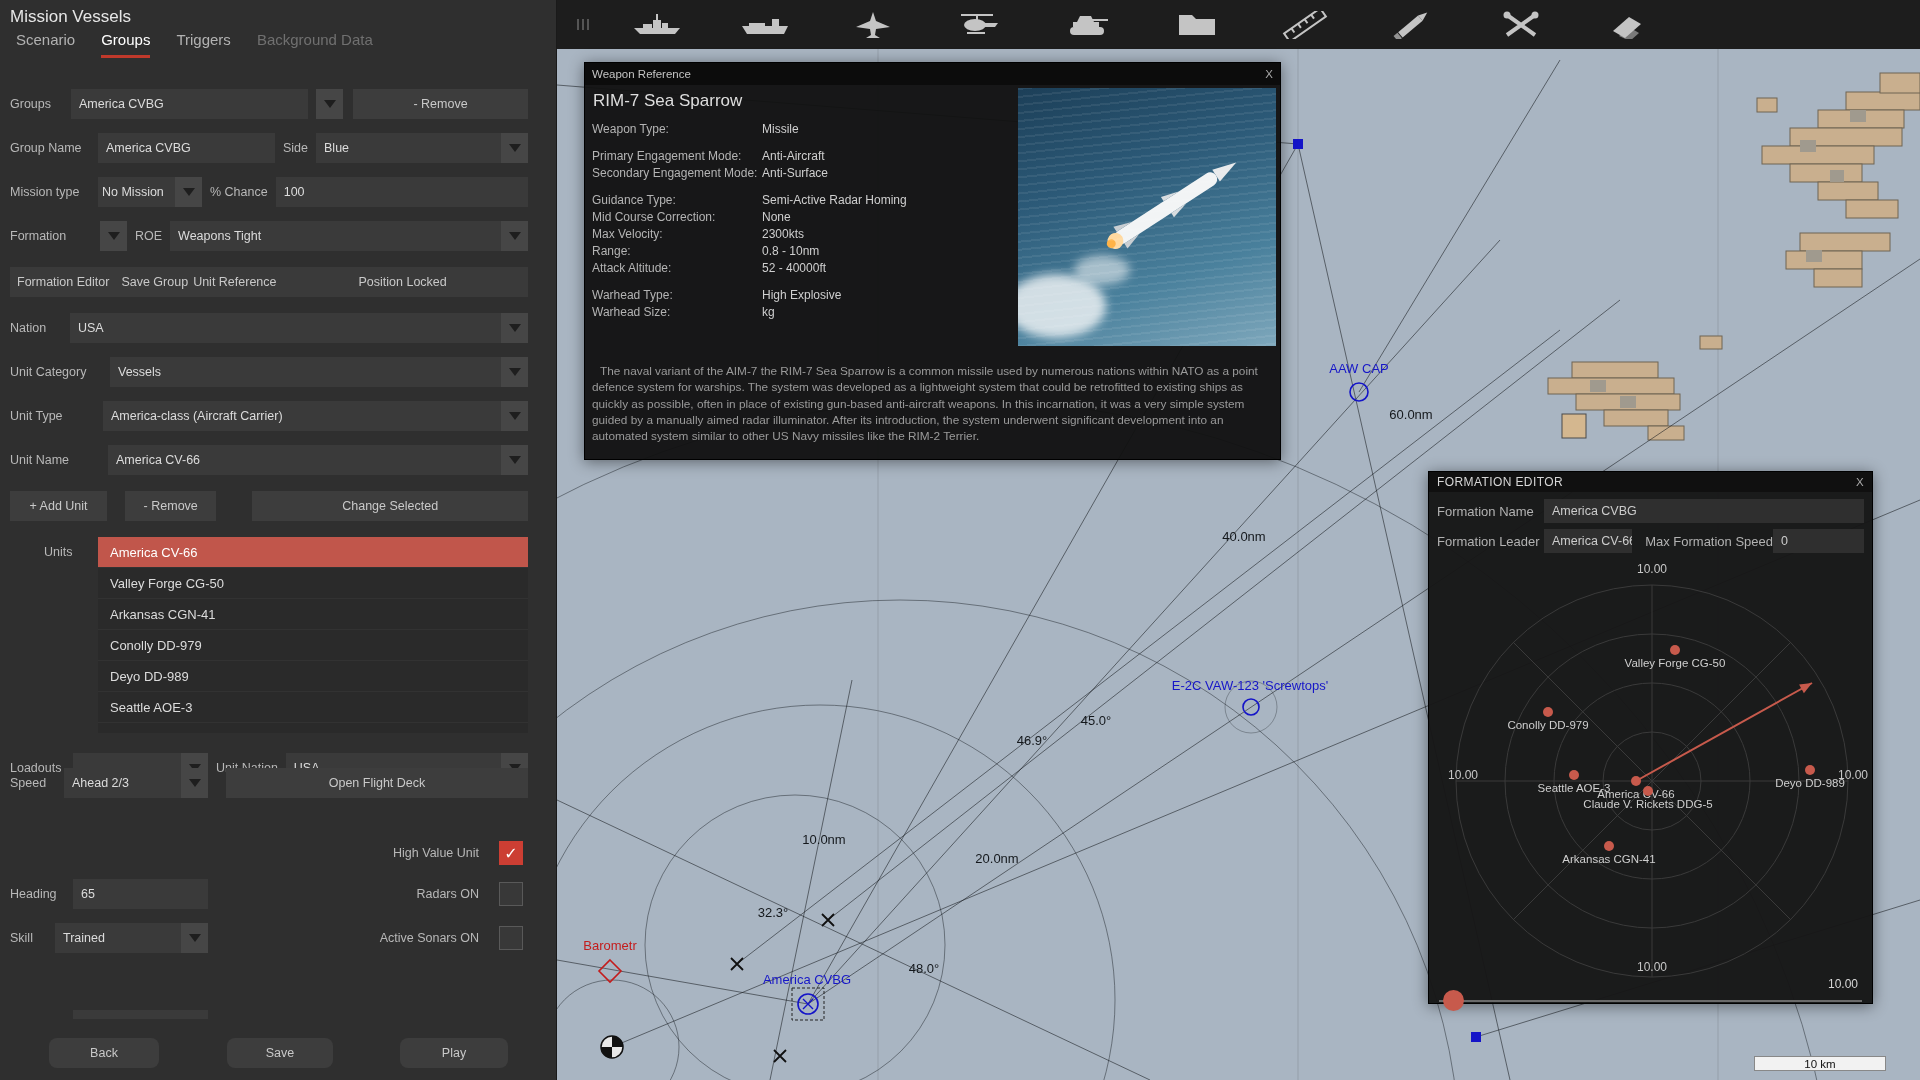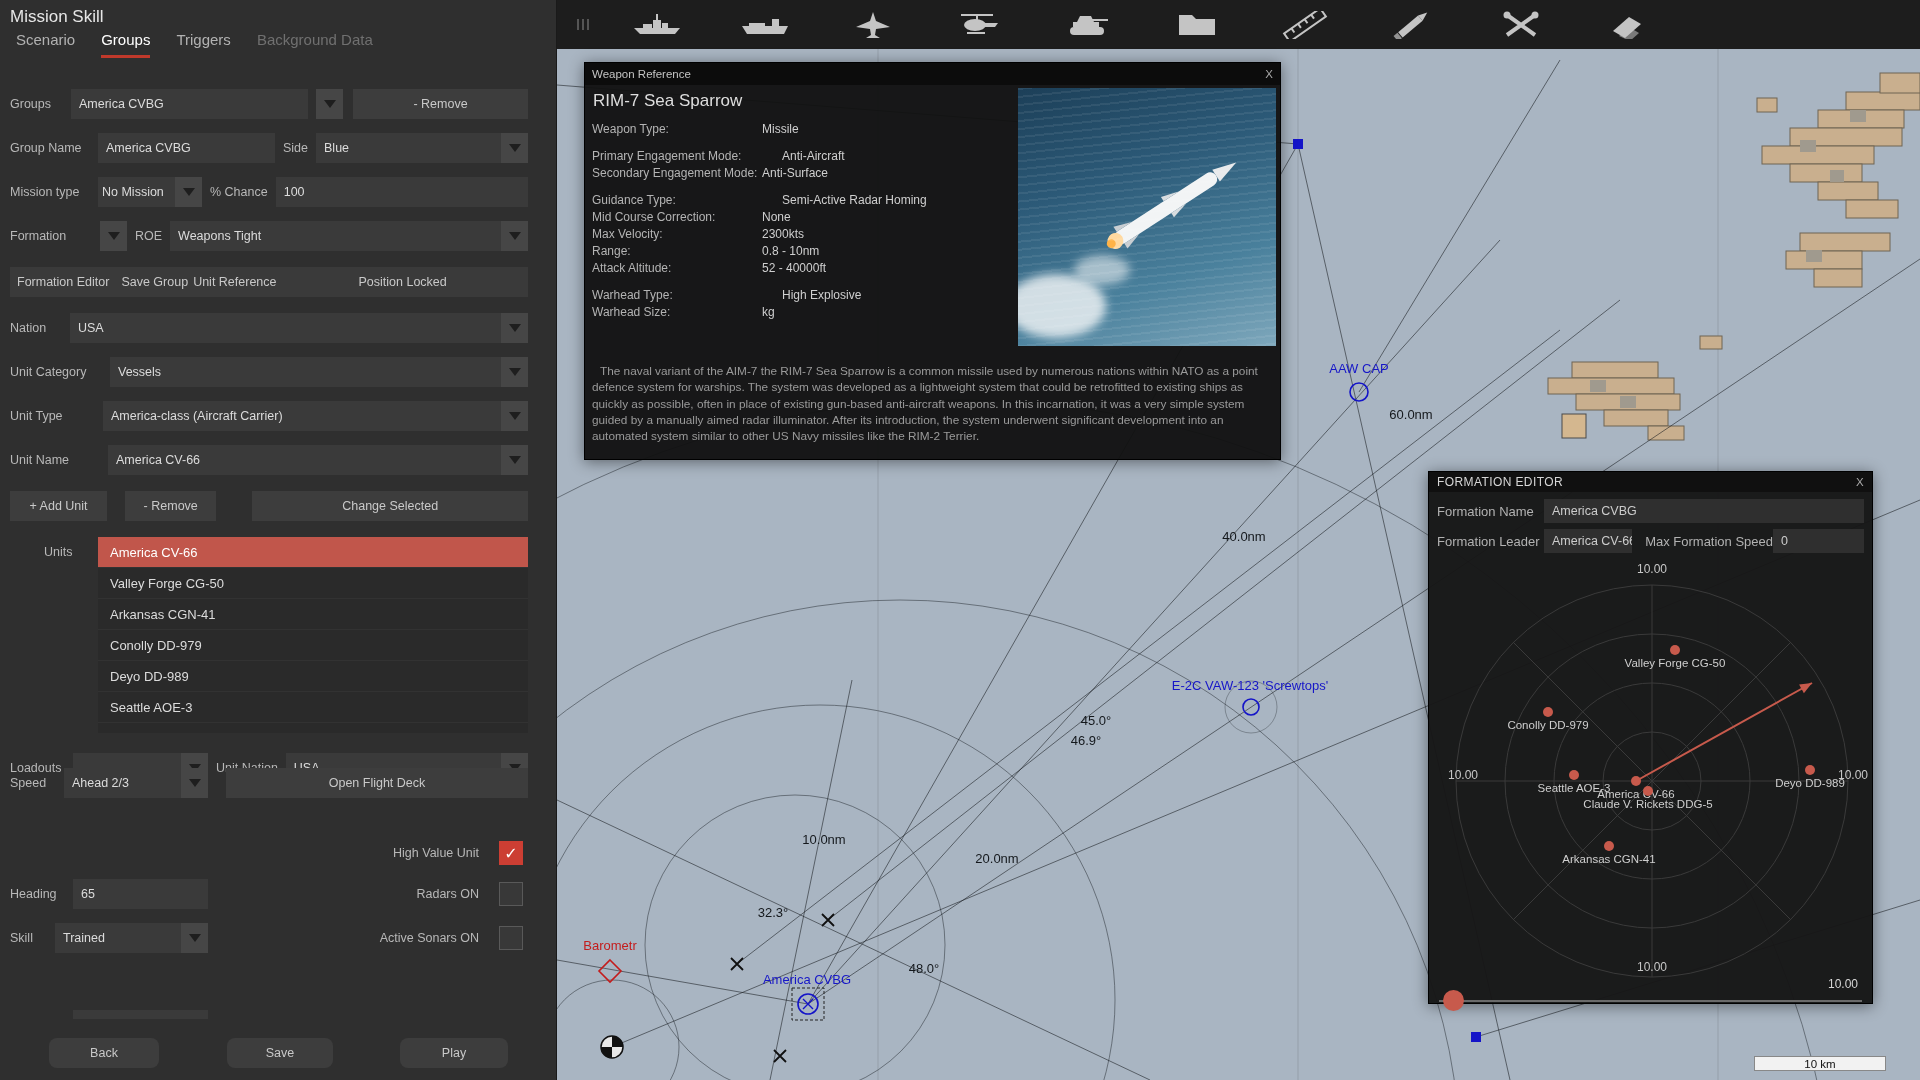--- a/index.html
+++ b/index.html
@@ -62,21 +62,21 @@
 
   
   #weapon-popup{position:absolute;left:584px;top:62px;width:697px;height:398px;
     background:rgba(17,17,17,0.96);border:1px solid #000;z-index:20;box-shadow:0 2px 14px rgba(0,0,0,0.45);}
   .titlebar{height:22px;background:#0c0c0c;display:flex;align-items:center;justify-content:space-between;
     padding:0 7px;font-size:11.5px;color:#c4c4c4;}
   .titlebar .close{color:#a8a8a8;cursor:pointer;font-size:11.5px;}
   #wp-name{position:absolute;left:8px;top:28px;font-size:17px;color:#dedede;}
   #wp-specs{position:absolute;left:7px;top:57px;width:420px;}
   .spec-row{display:flex;height:17px;align-items:center;font-size:12px;}
-  .spec-row.gap{margin-top:10px;gap:20px;}
+  .spec-row.gap{margin-top:10px;}
   .spec-label{width:170px;color:#b4b4b4;flex:0 0 auto;}
   .spec-value{color:#cfcfcf;}
   #wp-image{position:absolute;right:4px;top:25px;width:258px;height:258px;overflow:hidden;
     background:linear-gradient(160deg,#1c3f58 0%,#2c5a78 35%,#49809c 70%,#7fa8bc 100%);}
   #wp-image .waves{position:absolute;inset:0;
     background:repeating-linear-gradient(174deg,rgba(255,255,255,0.07) 0 2px,transparent 2px 8px);}
   #wp-desc{position:absolute;left:7px;right:8px;top:300px;font-size:11.8px;color:#9a9a9a;
     line-height:1.38;text-indent:8px;}
 
   
@@ -189,21 +189,21 @@
           <path d="M612 1047 L612 1058 A11 11 0 0 1 601 1047 Z" fill="#111"></path>
         </g>
       </g>
     </svg>
     <div id="map-annotations">
         <div class="map-label blue" style="left: 1359px; top: 361px;">AAW CAP</div>
         <div class="map-label black" style="left: 1411px; top: 407px;">60.0nm</div>
         <div class="map-label black" style="left: 1244px; top: 529px;">40.0nm</div>
         <div class="map-label blue" style="left: 1250px; top: 678px;">E-2C VAW-123 'Screwtops'</div>
         <div class="map-label black" style="left: 1096px; top: 713px;">45.0°</div>
-        <div class="map-label black" style="left: 1086px; top: 733px;">46.9°</div>
+        <div class="map-label black" style="left: 1032px; top: 733px;">46.9°</div>
         <div class="map-label black" style="left: 997px; top: 851px;">20.0nm</div>
         <div class="map-label black" style="left: 824px; top: 832px;">10.0nm</div>
         <div class="map-label black" style="left: 773px; top: 905px;">32.3°</div>
         <div class="map-label black" style="left: 880px; top: 961px; margin-left: 44px;">48.0°</div>
         <div class="map-label blue" style="left: 807px; top: 972px;">America CVBG</div>
         <div class="map-label red" style="left: 610px; top: 938px;">Barometr</div>
       </div>
     <div id="scalebar">
       <span>10 km</span>
     </div>
@@ -284,21 +284,21 @@
     </span>
     <span class="tool">
       <svg width="48" height="28" viewBox="0 0 48 28" fill="#c4c4c4">
           <path d="M8 20L24 6l12 7-16 14z"></path>
           <path d="M14 25l10-9 10 6-9 8z" opacity="0.55"></path>
         </svg>
     </span>
   </div>
 
   <div id="left-panel">
-    <div id="panel-title">Mission Skill</div>
+    <div id="panel-title">Mission Vessels</div>
     <div id="tabs">
       <span class="tab">Scenario</span>
       <span class="tab active">Groups</span>
       <span class="tab">Triggers</span>
       <span class="tab dim">Background Data</span>
     </div>
 
     <div class="row" style="top:89px">
       <span class="lbl" style="width:53px">Groups</span>
       <div class="field" style="width:241px">America CVBG</div>

